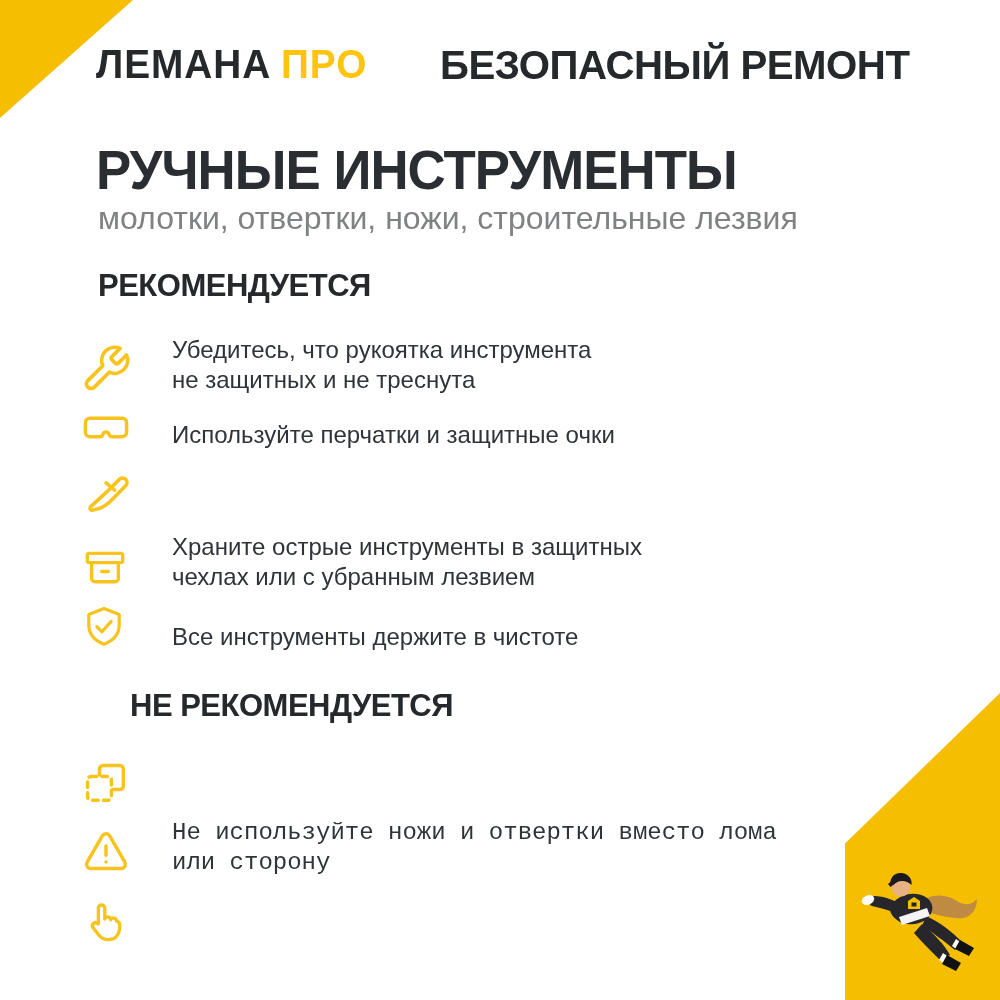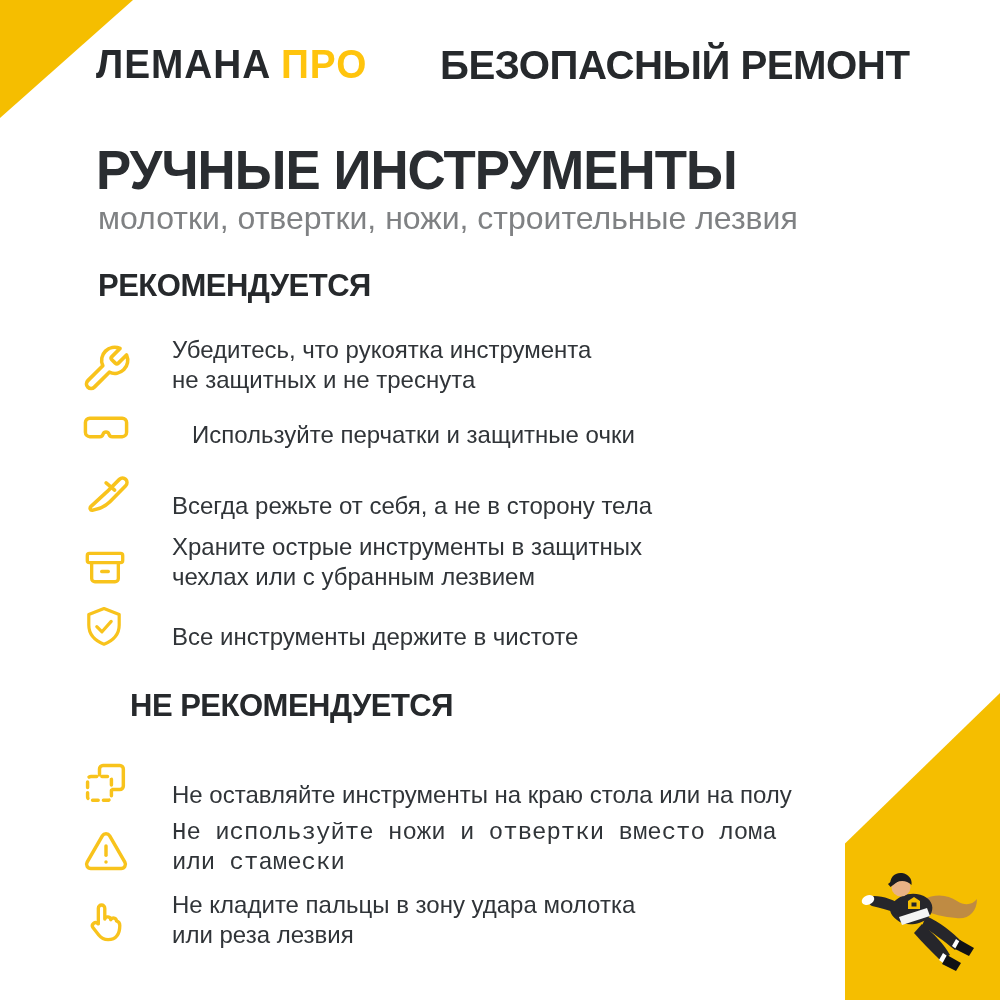--- a/index.html
+++ b/index.html
@@ -66,21 +66,21 @@
   }
   .row .icon{
     width:56px;flex:none;display:flex;align-items:center;justify-content:flex-start;
   }
   .row .icon svg{stroke:#F8C31C;fill:none;stroke-linecap:round;stroke-linejoin:round;}
   .row .text{
     margin-left:36px;
     font-size:24px;line-height:30px;color:#303438;white-space:nowrap;
   }
   .r1{top:333px;height:62px;}
-  .r2{top:402px;height:48px;gap:20px;}
+  .r2{top:402px;height:48px;}
   .r3{top:467px;height:54px;}
   .r4{top:528px;height:64px;}
   .r5{top:596px;height:56px;}
   .n1{top:748px;height:62px;}
   .n2{top:814px;height:64px;font-family:Liberation Mono, monospace;}
   .n3{top:880px;height:70px;}
 </style>
 </head>
 <body>
 
@@ -141,23 +141,20 @@
     </div>
   </div>
 
   <div class="row r3">
     <span class="icon">
       <svg width="54" height="50" viewBox="0 0 24 22" stroke-width="1.6">
         <path d="M20.3 3.6a2 2 0 0 0-2.8 0l-5.6 5.6-7 6.4c-.7.7-.4 1.8.6 1.7 2.9-.4 5.7-1.6 7.8-3.7l7-7.2a2 2 0 0 0 0-2.8z"></path>
         <path d="M15.4 8.4 L11.6 5.2"></path>
       </svg>
     </span>
-    <div class="text">
-      <div>Всегда режьте от себя, а не в сторону тела</div>
-    </div>
   </div>
 
   <div class="row r4">
     <span class="icon">
       <svg width="50" height="46" viewBox="0 0 24 22" stroke-width="1.6">
         <rect x="3.5" y="3.5" width="17" height="4.4" rx="1"></rect>
         <path d="M5.6 7.9 v7.6 a1.6 1.6 0 0 0 1.6 1.6 h9.6 a1.6 1.6 0 0 0 1.6 -1.6 V7.9"></path>
         <path d="M10.4 12.2 h3.2"></path>
       </svg>
     </span>
@@ -181,44 +178,37 @@
 
   <h2 class="section-heading norec">НЕ РЕКОМЕНДУЕТСЯ</h2>
 
   <div class="row n1">
     <span class="icon">
       <svg width="52" height="52" viewBox="0 0 24 24" stroke-width="1.6">
         <rect x="9" y="3.5" width="11" height="11" rx="1.6"></rect>
         <rect x="3.5" y="8.5" width="11" height="11" rx="1.6" fill="#ffffff" stroke-dasharray="2.6 2.4"></rect>
       </svg>
     </span>
-    <div class="text">
-      <div>Не оставляйте инструменты на краю стола или на полу</div>
-    </div>
   </div>
 
   <div class="row n2">
     <span class="icon">
       <svg width="52" height="50" viewBox="0 0 24 23" stroke-width="1.6">
         <path d="M10.3 3.6 a2 2 0 0 1 3.4 0 l7 12.1 a2 2 0 0 1 -1.7 3 H5 a2 2 0 0 1 -1.7 -3 z"></path>
         <path d="M12 8.3 v4.2"></path>
         <path d="M12 15.6 v.01"></path>
       </svg>
     </span>
     <div class="text">
       <div>Не используйте ножи и отвертки вместо лома</div>
-      <div>или стамески</div>
+      <div>или сторону</div>
     </div>
   </div>
 
   <div class="row n3">
     <span class="icon">
       <svg width="50" height="56" viewBox="0 0 24 26" stroke-width="1.6">
         <path d="M8.8 13.9 V6.4 a1.55 1.55 0 0 1 3.1 0 v5.2 a1.45 1.45 0 0 1 2.85 .3 a1.45 1.45 0 0 1 2.75 .6 c.95 .3 1.6 1.05 1.6 2.2 0 2 -.4 3.7 -1.35 4.85 -.95 1.25 -2.4 1.9 -4.25 1.9 -2 0 -3.35 -.75 -4.5 -2.2 l-2.8 -3.6 a1.5 1.5 0 0 1 2.35 -1.85 z"></path>
       </svg>
     </span>
-    <div class="text">
-      <div>Не кладите пальцы в зону удара молотка</div>
-      <div>или реза лезвия</div>
-    </div>
   </div>
 
 </div>
 
 </body></html>

